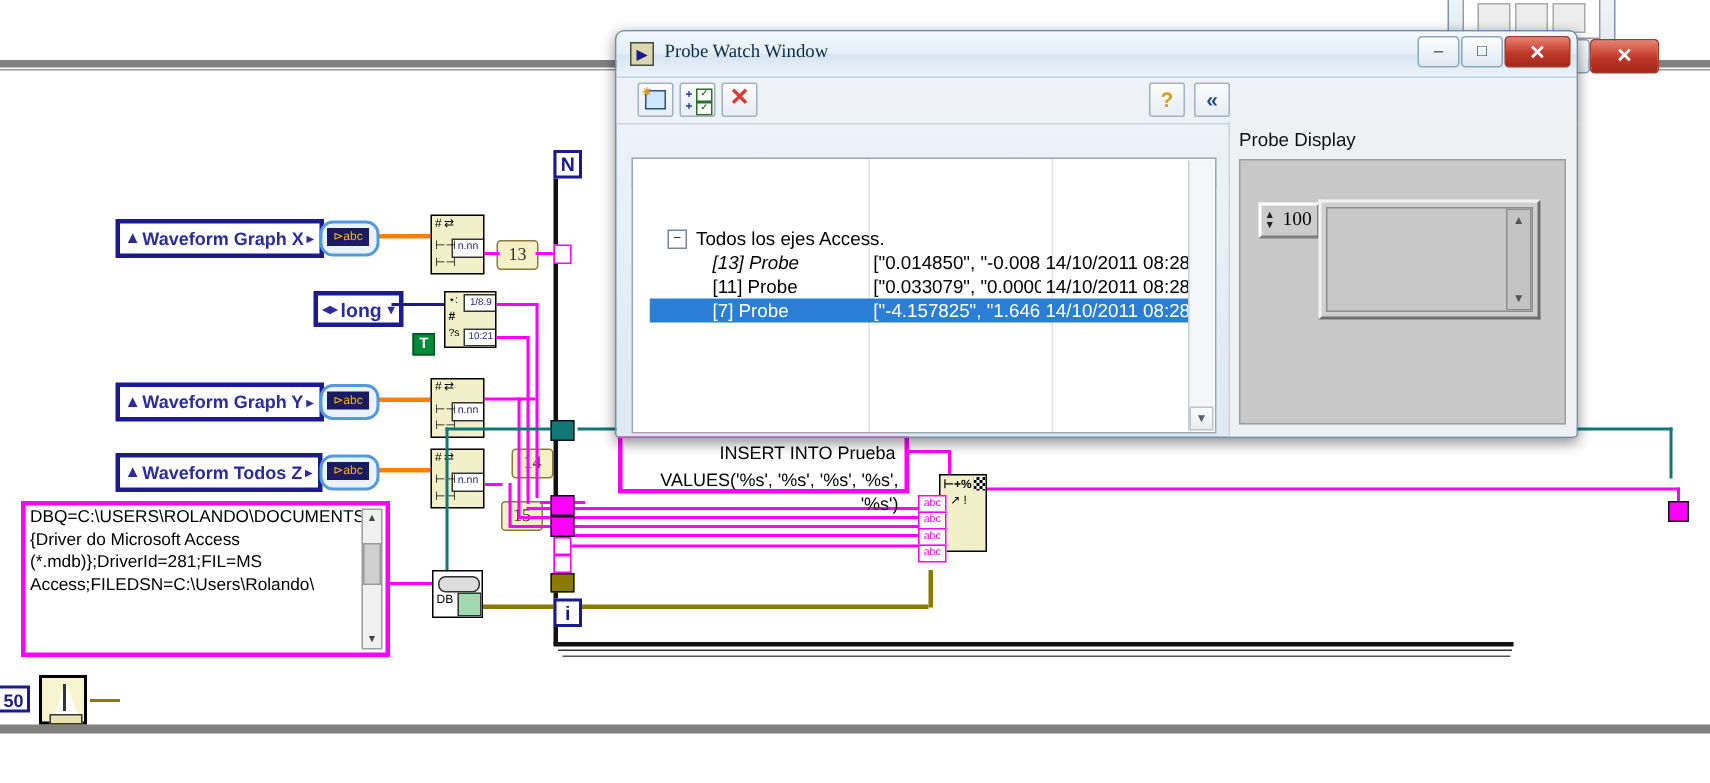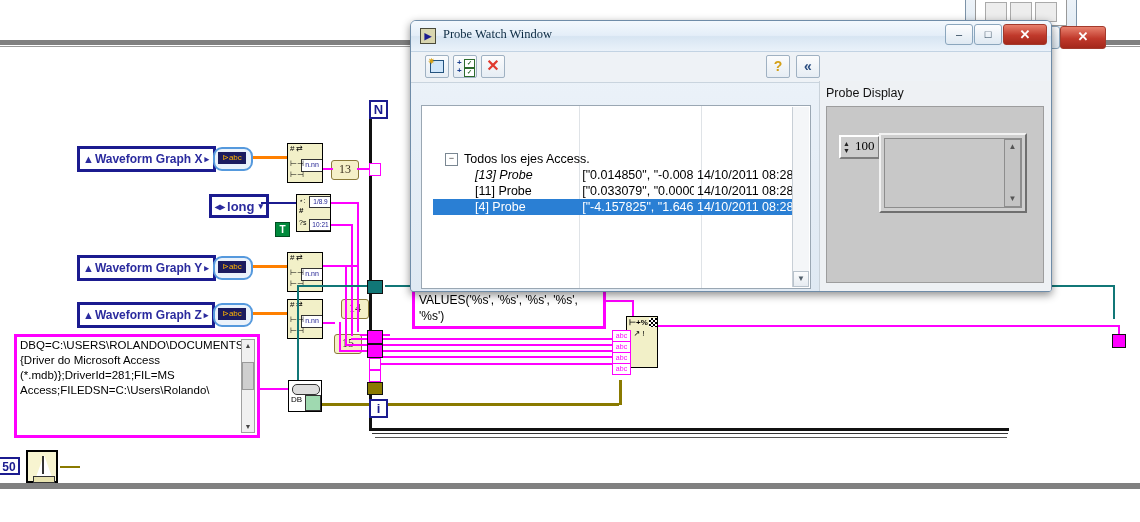--- a/index.html
+++ b/index.html
@@ -53,21 +53,21 @@
     width:19px;height:19px;box-sizing:border-box;
   }
 
   
   .strconst{border:3px solid #ff00ff;background:#ffffff;box-sizing:border-box;}
   .strconst .txt{
     font-size:11.5px;line-height:15px;color:#000;padding:1px 3px;
     font-family:"Liberation Sans",sans-serif;white-space:pre-wrap;overflow:hidden;
   }
   .sqlconst{border:3px solid #ff00ff;background:#ffffff;box-sizing:border-box;}
-  .sqlconst .txt{font-size:12px;line-height:16px;text-align:left;padding:2px 4px;}
+  .sqlconst .txt{font-size:12px;line-height:16px;text-align:right;padding:2px 4px;}
 
   .vscroll-mini{
     position:absolute;right:2px;top:2px;bottom:2px;width:12px;
     background:#f0f0f0;border:1px solid #a0a0a0;
   }
   .vscroll-mini .thumb{position:absolute;left:0;right:0;top:22px;height:26px;background:#cfcfcf;border:1px solid #9a9a9a;}
   .vscroll-mini .ar{position:absolute;left:0;right:0;height:11px;color:#444;font-size:7px;text-align:center;line-height:11px;}
 
   .numconst{
     border:2px solid #1b1b8f;background:#fff;color:#1b1b8f;font-weight:bold;
@@ -263,21 +263,21 @@
   </div>
   <div class="abs vinode" style="left:287px;top:252px;width:36px;height:40px;">
     <div style="padding:1px 2px;font-size:8px;"># ⇄</div>
     <div class="abs" style="left:13px;top:15px;width:20px;height:11px;background:#fff;border:1px solid #333;font-size:7px;line-height:10px;text-align:center;color:#1b1b8f;">n.nn</div>
     <div class="abs" style="left:2px;top:16px;font-size:8px;">⊢⊣</div>
     <div class="abs" style="left:2px;top:27px;font-size:8px;">⊢⊣</div>
   </div>
 
   <div class="abs term" style="left:77px;top:302px;">
     <span class="home">▲</span>
-    <span>Waveform Graph Z</span>
+    <span>Waveform Todos Z</span>
     <span class="arr">▸</span>
   </div>
   <div class="abs" style="left:213px;top:303px;width:36px;height:20px;border:2px solid #5599dd;border-radius:9px;background:#eaf2fb;">
     <div class="abs" style="left:3px;top:3px;width:28px;height:12px;background:#1b1b5f;color:#ffb300;font-size:8px;line-height:12px;text-align:center;">⊳abc</div>
   </div>
   <div class="abs vinode" style="left:287px;top:299px;width:36px;height:40px;">
     <div style="padding:1px 2px;font-size:8px;"># ⇄</div>
     <div class="abs" style="left:13px;top:15px;width:20px;height:11px;background:#fff;border:1px solid #333;font-size:7px;line-height:10px;text-align:center;color:#1b1b8f;">n.nn</div>
     <div class="abs" style="left:2px;top:16px;font-size:8px;">⊢⊣</div>
     <div class="abs" style="left:2px;top:27px;font-size:8px;">⊢⊣</div>
@@ -338,20 +338,21 @@
   <div class="abs strconst" style="left:14px;top:334px;width:246px;height:104px;">
     <div class="txt" style="width:228px;height:100px;">DBQ=C:\USERS\ROLANDO\DOCUMENTS\SYCSA\LABVIEW\LabVIEW.mdb;DefaultDir=C:\USERS\ROLANDO\DOCUMENTS\SYCSA\LABVIEW;Driver={Driver do Microsoft Access (*.mdb)};DriverId=281;FIL=MS Access;FILEDSN=C:\Users\Rolando\</div>
     <div class="vscroll-mini">
       <div class="ar" style="top:0;">▲</div>
       <div class="thumb"></div>
       <div class="ar" style="bottom:0;">▼</div>
     </div>
   </div>
 
   <div class="abs sqlconst" style="left:412px;top:289px;width:194px;height:40px;">
+    <div class="txt" style="text-align:right;padding-right:6px;">INSERT INTO Prueba</div>
     <div class="txt" style="margin-top:-2px;">VALUES('%s', '%s', '%s', '%s', '%s')</div>
   </div>
 
   <div class="abs vinode" style="left:626px;top:316px;width:32px;height:52px;">
     <div class="abs" style="left:2px;top:2px;font-size:8px;font-weight:bold;">⊢+%</div>
     <div class="abs" style="left:22px;top:1px;width:9px;height:9px;background:repeating-conic-gradient(#000 0 25%, #fff 0 50%) 0 0/4px 4px;"></div>
     <div class="abs" style="left:2px;top:13px;font-size:8px;">! ↗ !</div>
   </div>
   <div class="abs" style="left:612px;top:330px;width:17px;height:10px;background:#fff;border:1px solid #ff00ff;color:#ff00ff;font-size:7px;line-height:9px;text-align:center;">abc</div>
   <div class="abs" style="left:612px;top:341px;width:17px;height:10px;background:#fff;border:1px solid #ff00ff;color:#ff00ff;font-size:7px;line-height:9px;text-align:center;">abc</div>
@@ -422,21 +423,21 @@
           <span class="c-name" style="padding-left:42px;font-style:italic;">[13] Probe</span>
           <span class="c-val">["0.014850", "-0.00863</span>
           <span class="c-upd">14/10/2011 08:28:</span>
         </div>
         <div class="row">
           <span class="c-name" style="padding-left:42px;">[11] Probe</span>
           <span class="c-val">["0.033079", "0.000018</span>
           <span class="c-upd">14/10/2011 08:28:</span>
         </div>
         <div class="row sel">
-          <span class="c-name" style="padding-left:42px;">[4] Probe</span>
+          <span class="c-name" style="padding-left:42px;">[7] Probe</span>
           <span class="c-val">["-4.157825", "1.64689</span>
           <span class="c-upd">14/10/2011 08:28:</span>
         </div>
       </div>
 
       <div id="listscroll">
         <div class="sbtn" style="bottom:0;">▼</div>
       </div>
     </div>
 

